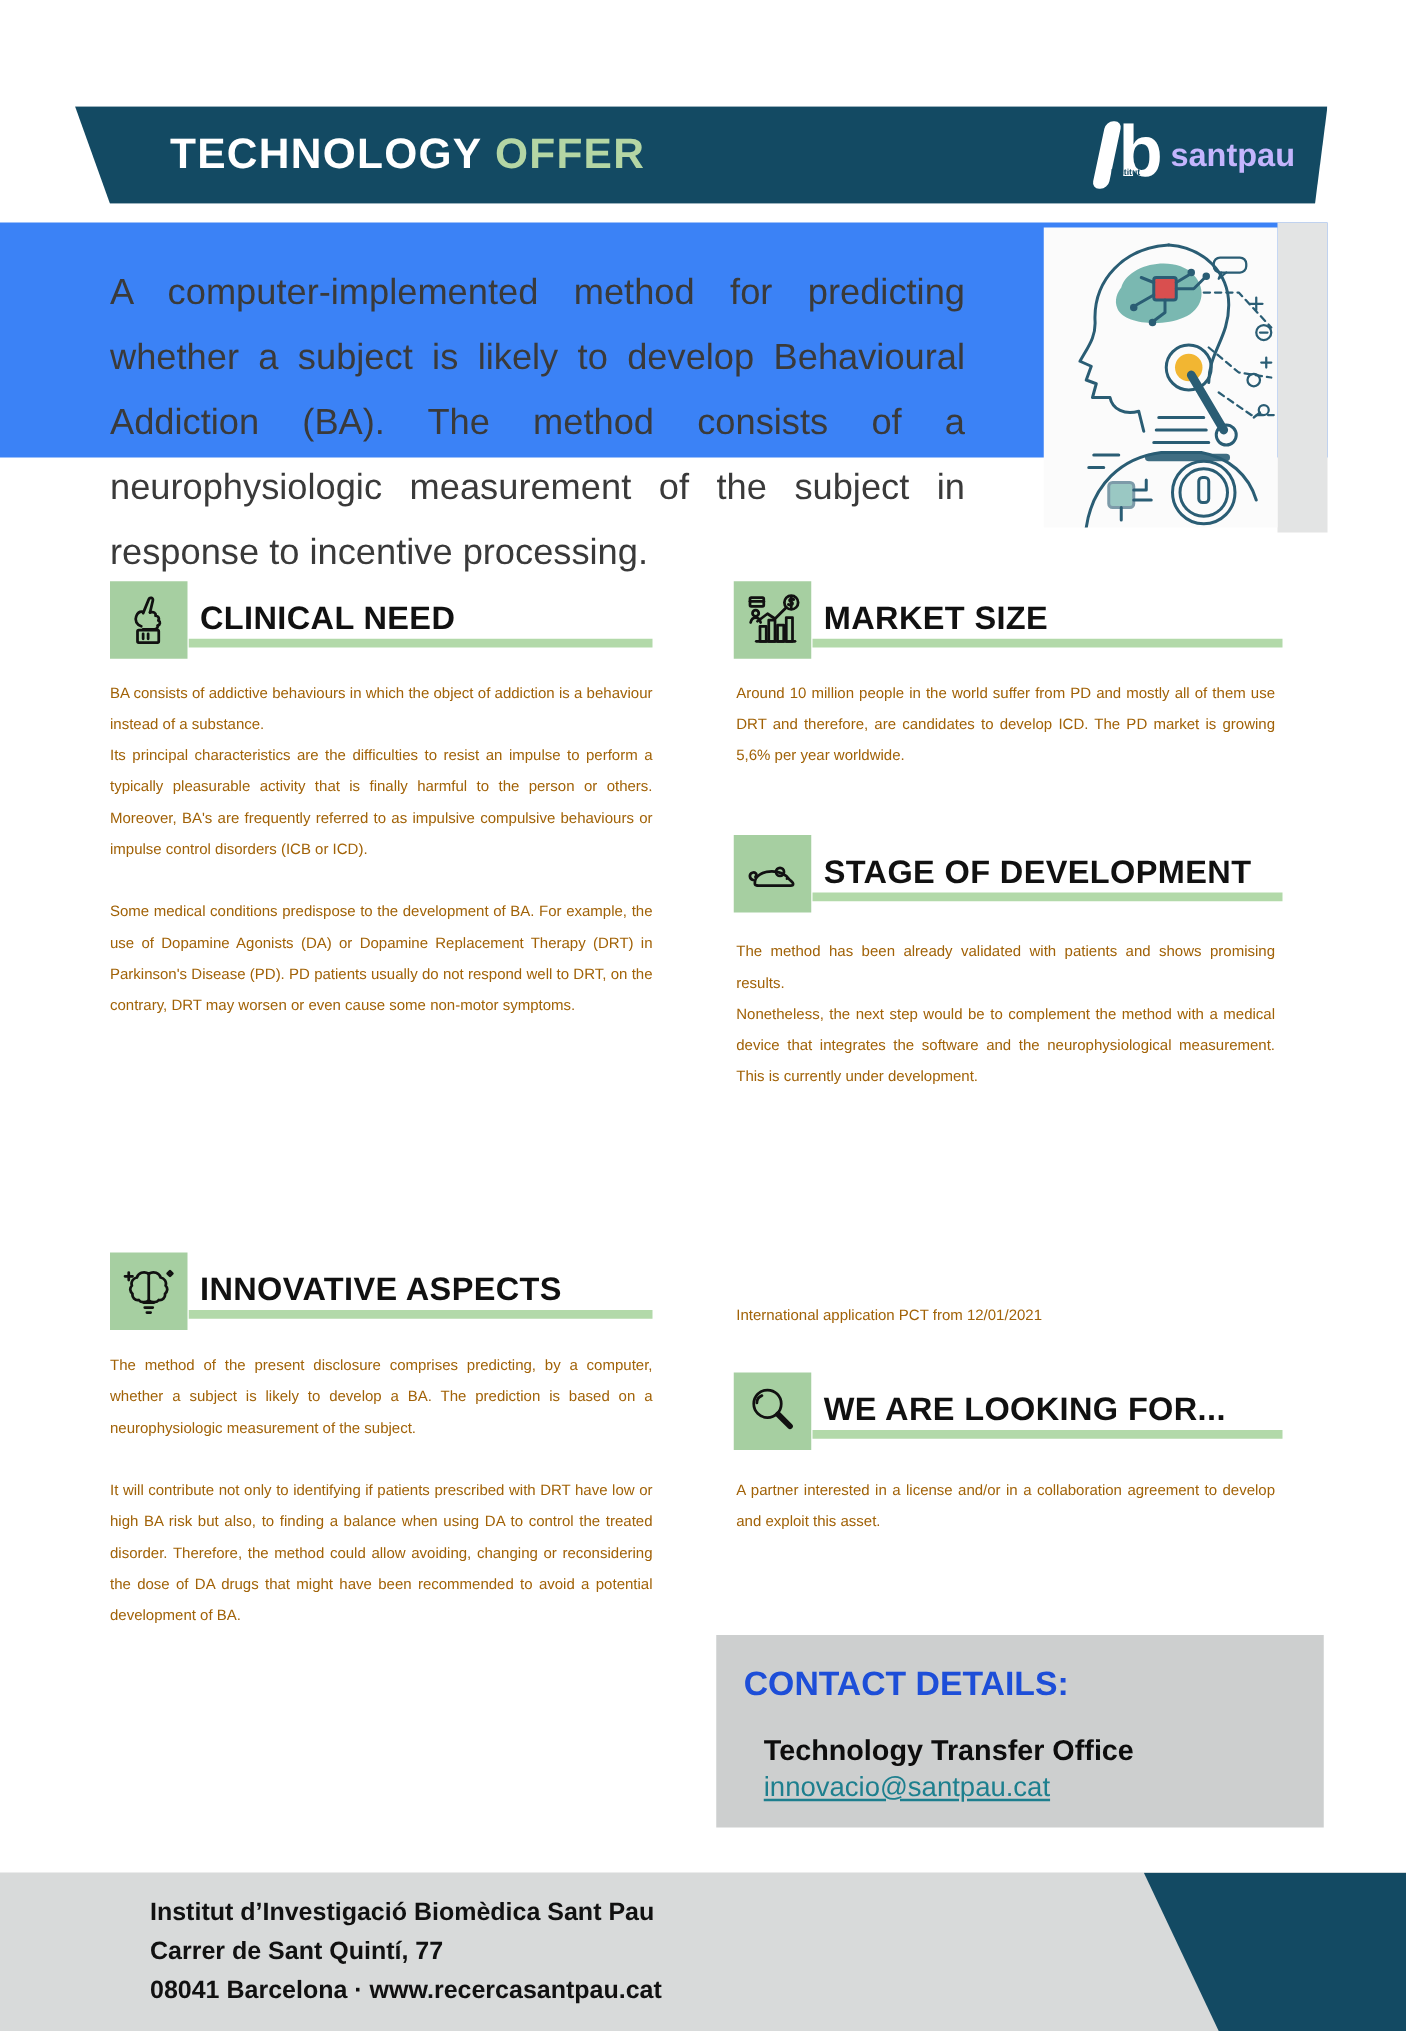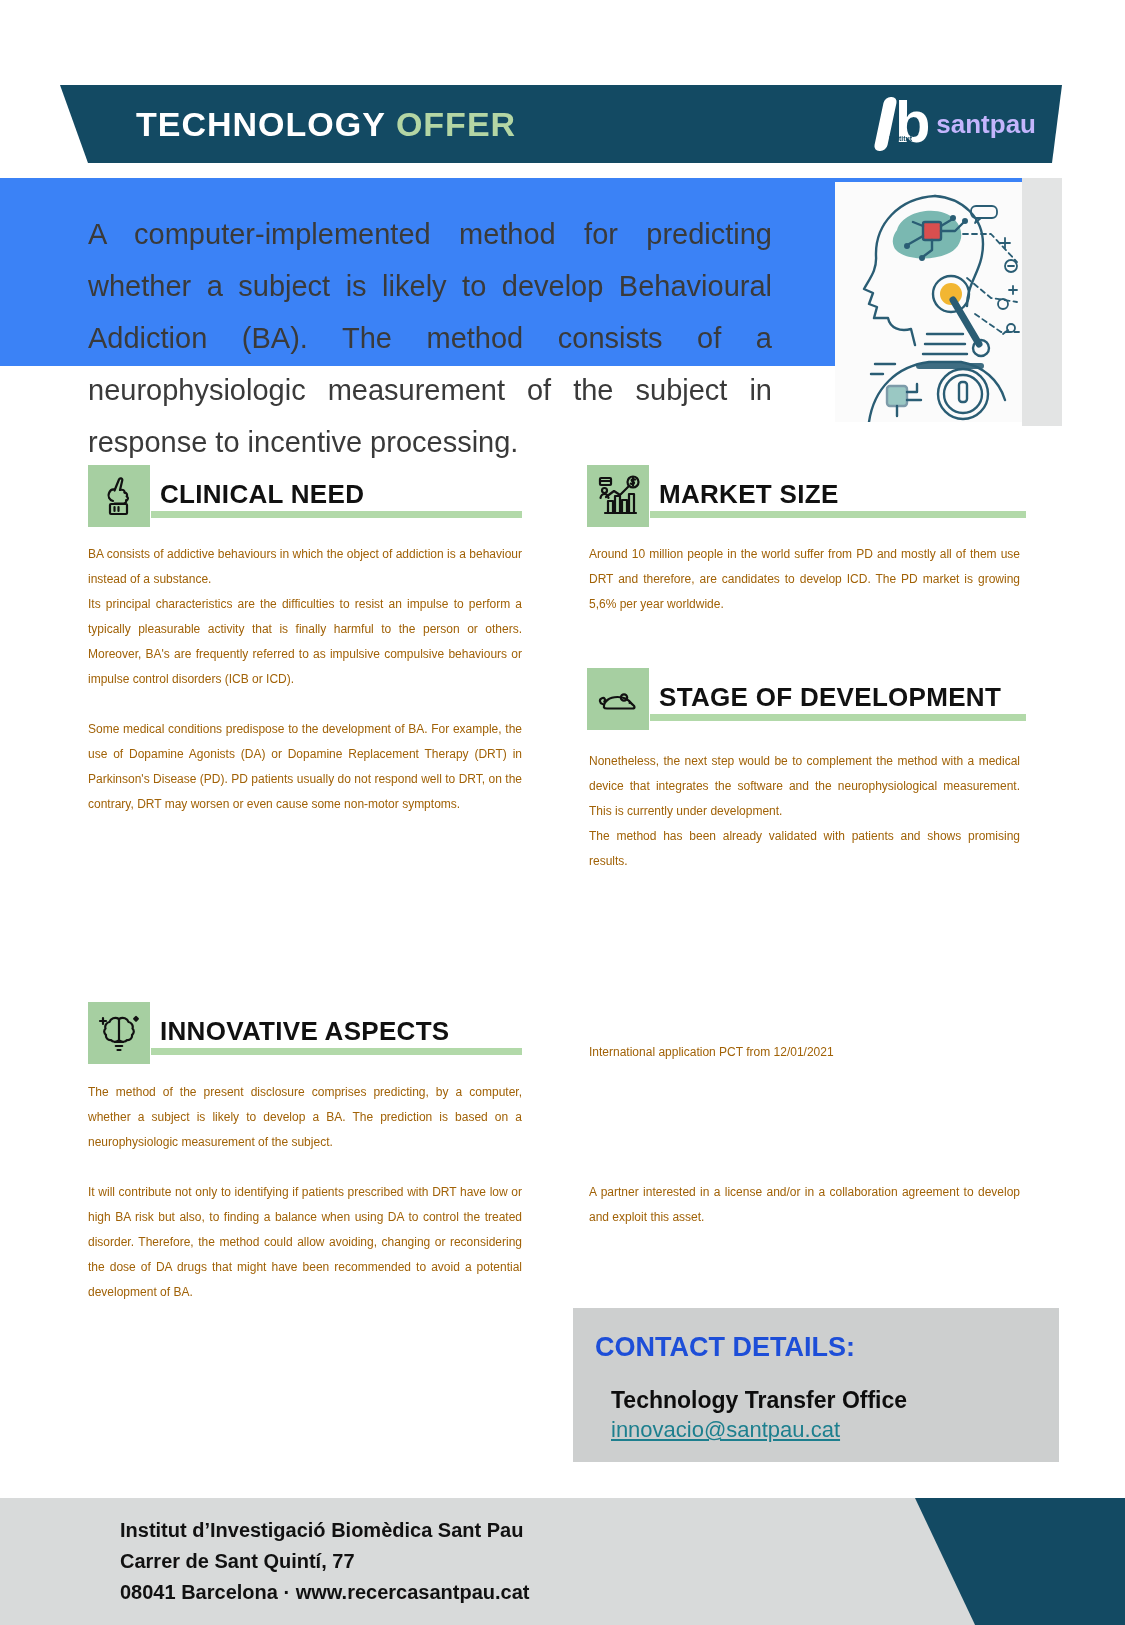--- a/index.html
+++ b/index.html
@@ -200,28 +200,39 @@
       <svg class="icon" width="44" height="44" viewBox="0 0 44 44">
         <path d="M6.5 27c-3-.8-3.6-4.8-.6-5.8 2.6-.9 4.2 1.6 2.4 3.3"></path>
         <path d="M8 30.5c-1-6 5.5-10.5 13.5-10.5 6 0 10.5 2 13.5 6 1.5 2 3.5 2.5 3.5 4 0 1-.8 1.5-2 1.5H11c-2 0-2.8-.6-3-1Z"></path>
         <circle cx="28" cy="20.5" r="3.2"></circle>
         <circle cx="33.5" cy="26" r="1" fill="#111" stroke="none"></circle>
       </svg>
     </div>
     <div class="stitle">STAGE OF DEVELOPMENT</div>
   </div>
   <div class="body" style="left:589px;top:749px;width:431px;">
+    <p>The method has been already validated with patients and shows promising results.</p>
     <p>Nonetheless, the next step would be to complement the method with a medical device that integrates the software and the neurophysiological measurement. This is currently under development.</p>
-    <p>The method has been already validated with patients and shows promising results.</p>
   </div>
 
   <div class="body" style="left:589px;top:1040px;width:431px;">
     <p>International application PCT from 12/01/2021</p>
   </div>
 
+  <div class="sec-head" style="left:587px;top:1098px;width:439px;">
+    <div class="sec-bar"></div>
+    <div class="ibox">
+      <svg class="icon" width="44" height="44" viewBox="0 0 44 44">
+        <circle cx="18" cy="16" r="11"></circle>
+        <path d="M13.5 9.5c-2.5 1-4 3.2-4 5.8"></path>
+        <path d="M26.5 24.5 36 34" style="stroke-width:4.6"></path>
+      </svg>
+    </div>
+    <div class="stitle">WE ARE LOOKING FOR...</div>
+  </div>
   <div class="body" style="left:589px;top:1180px;width:431px;">
     <p>A partner interested in a license and/or in a collaboration agreement to develop and exploit this asset.</p>
   </div>
 
   <div class="contact">
     <div class="contact-title">CONTACT DETAILS:</div>
     <div class="contact-office">Technology Transfer Office</div>
     <a class="contact-email">innovacio@santpau.cat</a>
   </div>
 

